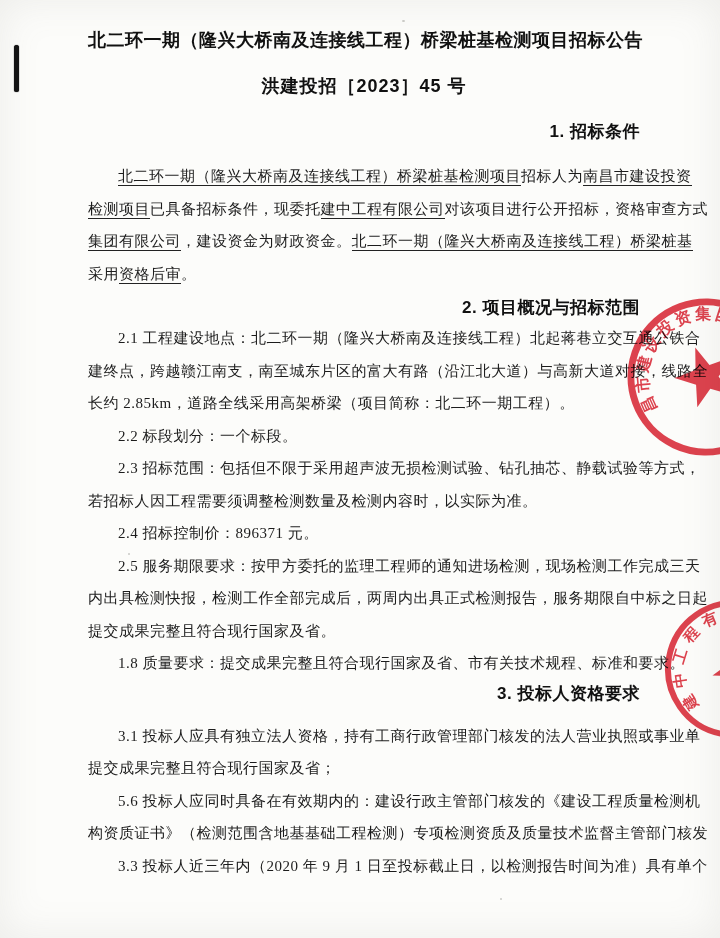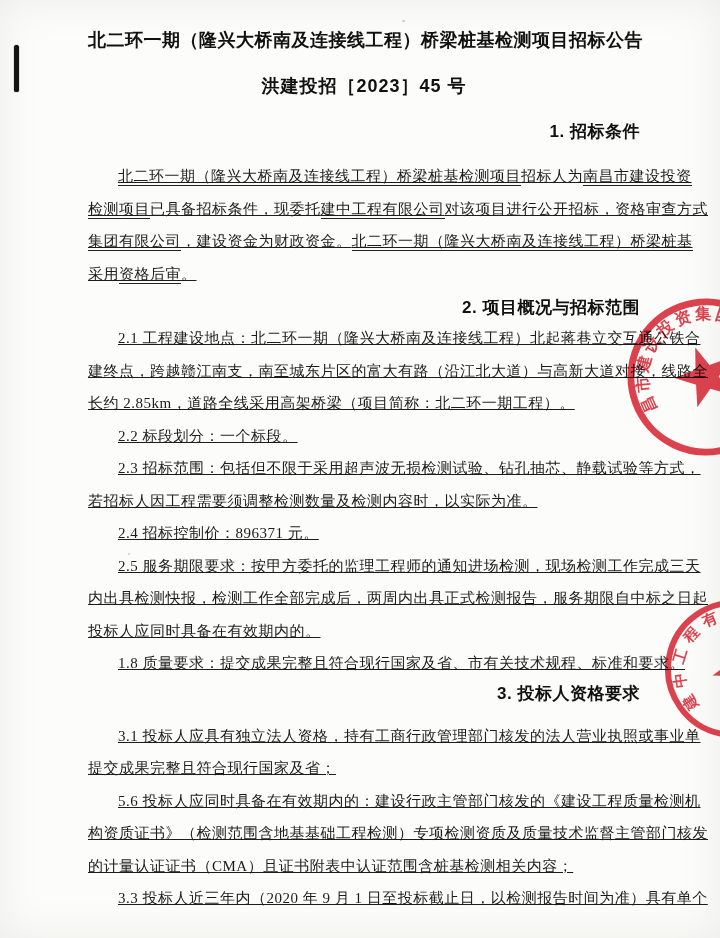--- a/index.html
+++ b/index.html
@@ -31,21 +31,21 @@
     font-family:"Liberation Sans", sans-serif;font-weight:bold;
     font-size:18px;line-height:28px;letter-spacing:1px;color:#111;
   }
   .sec-heading{
     font-family:"Liberation Sans", sans-serif;font-weight:bold;
     font-size:17px;line-height:24px;color:#111;letter-spacing:0.5px;text-align:right;
   }
   .para{margin:0;}
   .line{
     font-size:15px;line-height:32.5px;letter-spacing:0.5px;
-    white-space:nowrap;color:#1c1c1c;text-decoration:underline;
+    white-space:nowrap;color:#1c1c1c;
   }
   .line.indent{padding-left:30px;}
   .u{
     border-bottom:1.5px solid #222;padding-bottom:1px;
   }
   .stamp{position:absolute;pointer-events:none;mix-blend-mode:multiply;opacity:0.92;}
   .stamp-1{left:620px;top:288px;}
   .stamp-2{left:650px;top:592px;}
   .speck{position:absolute;background:#9a9a94;border-radius:50%;opacity:0.5;}
 </style>
@@ -82,34 +82,33 @@
       <div class="para">
         <div class="line indent"><span>2.3 招标范围：包括但不限于采用超声波无损检测试验、钻孔抽芯、静载试验等方式，</span></div>
         <div class="line"><span>若招标人因工程需要须调整检测数量及检测内容时，以实际为准。</span></div>
       </div>
       <div class="para">
         <div class="line indent"><span>2.4 招标控制价：896371 元。</span></div>
       </div>
       <div class="para">
         <div class="line indent"><span>2.5 服务期限要求：按甲方委托的监理工程师的通知进场检测，现场检测工作完成三天</span></div>
         <div class="line"><span>内出具检测快报，检测工作全部完成后，两周内出具正式检测报告，服务期限自中标之日起</span></div>
-        <div class="line"><span>投标人应同时具备在有效期内的。</span></div>
+        <div class="line"><span>提交成果完整且符合现行国家及省。</span></div>
       </div>
       <div class="para">
         <div class="line indent"><span>1.8 质量要求：提交成果完整且符合现行国家及省、市有关技术规程、标准和要求。</span></div>
       </div>
       <div class="sec-heading" style="margin-top: 2px;">3. 投标人资格要求</div>
       <div class="para" style="margin-top: 14px;">
         <div class="line indent"><span>3.1 投标人应具有独立法人资格，持有工商行政管理部门核发的法人营业执照或事业单</span></div>
         <div class="line"><span>提交成果完整且符合现行国家及省；</span></div>
       </div>
       <div class="para">
         <div class="line indent"><span>5.6 投标人应同时具备在有效期内的：建设行政主管部门核发的《建设工程质量检测机</span></div>
         <div class="line"><span>构资质证书》（检测范围含地基基础工程检测）专项检测资质及质量技术监督主管部门核发</span></div>
-        <div class="line"><span>的计量认证证书（CMA）且证书附表中认证范围含桩基检测相关内容；</span></div>
       </div>
       <div class="para">
         <div class="line indent"><span>3.3 投标人近三年内（2020 年 9 月 1 日至投标截止日，以检测报告时间为准）具有单个</span></div>
       </div>
     </div>
 </div>
 
 <svg class="stamp stamp-1" width="180" height="180" viewBox="0 0 180 180">
   <g transform="rotate(-20 86 89)" fill="none" stroke="none">
     <circle cx="86" cy="89" r="75" stroke="#dd3340" stroke-width="7" fill="none"></circle>

